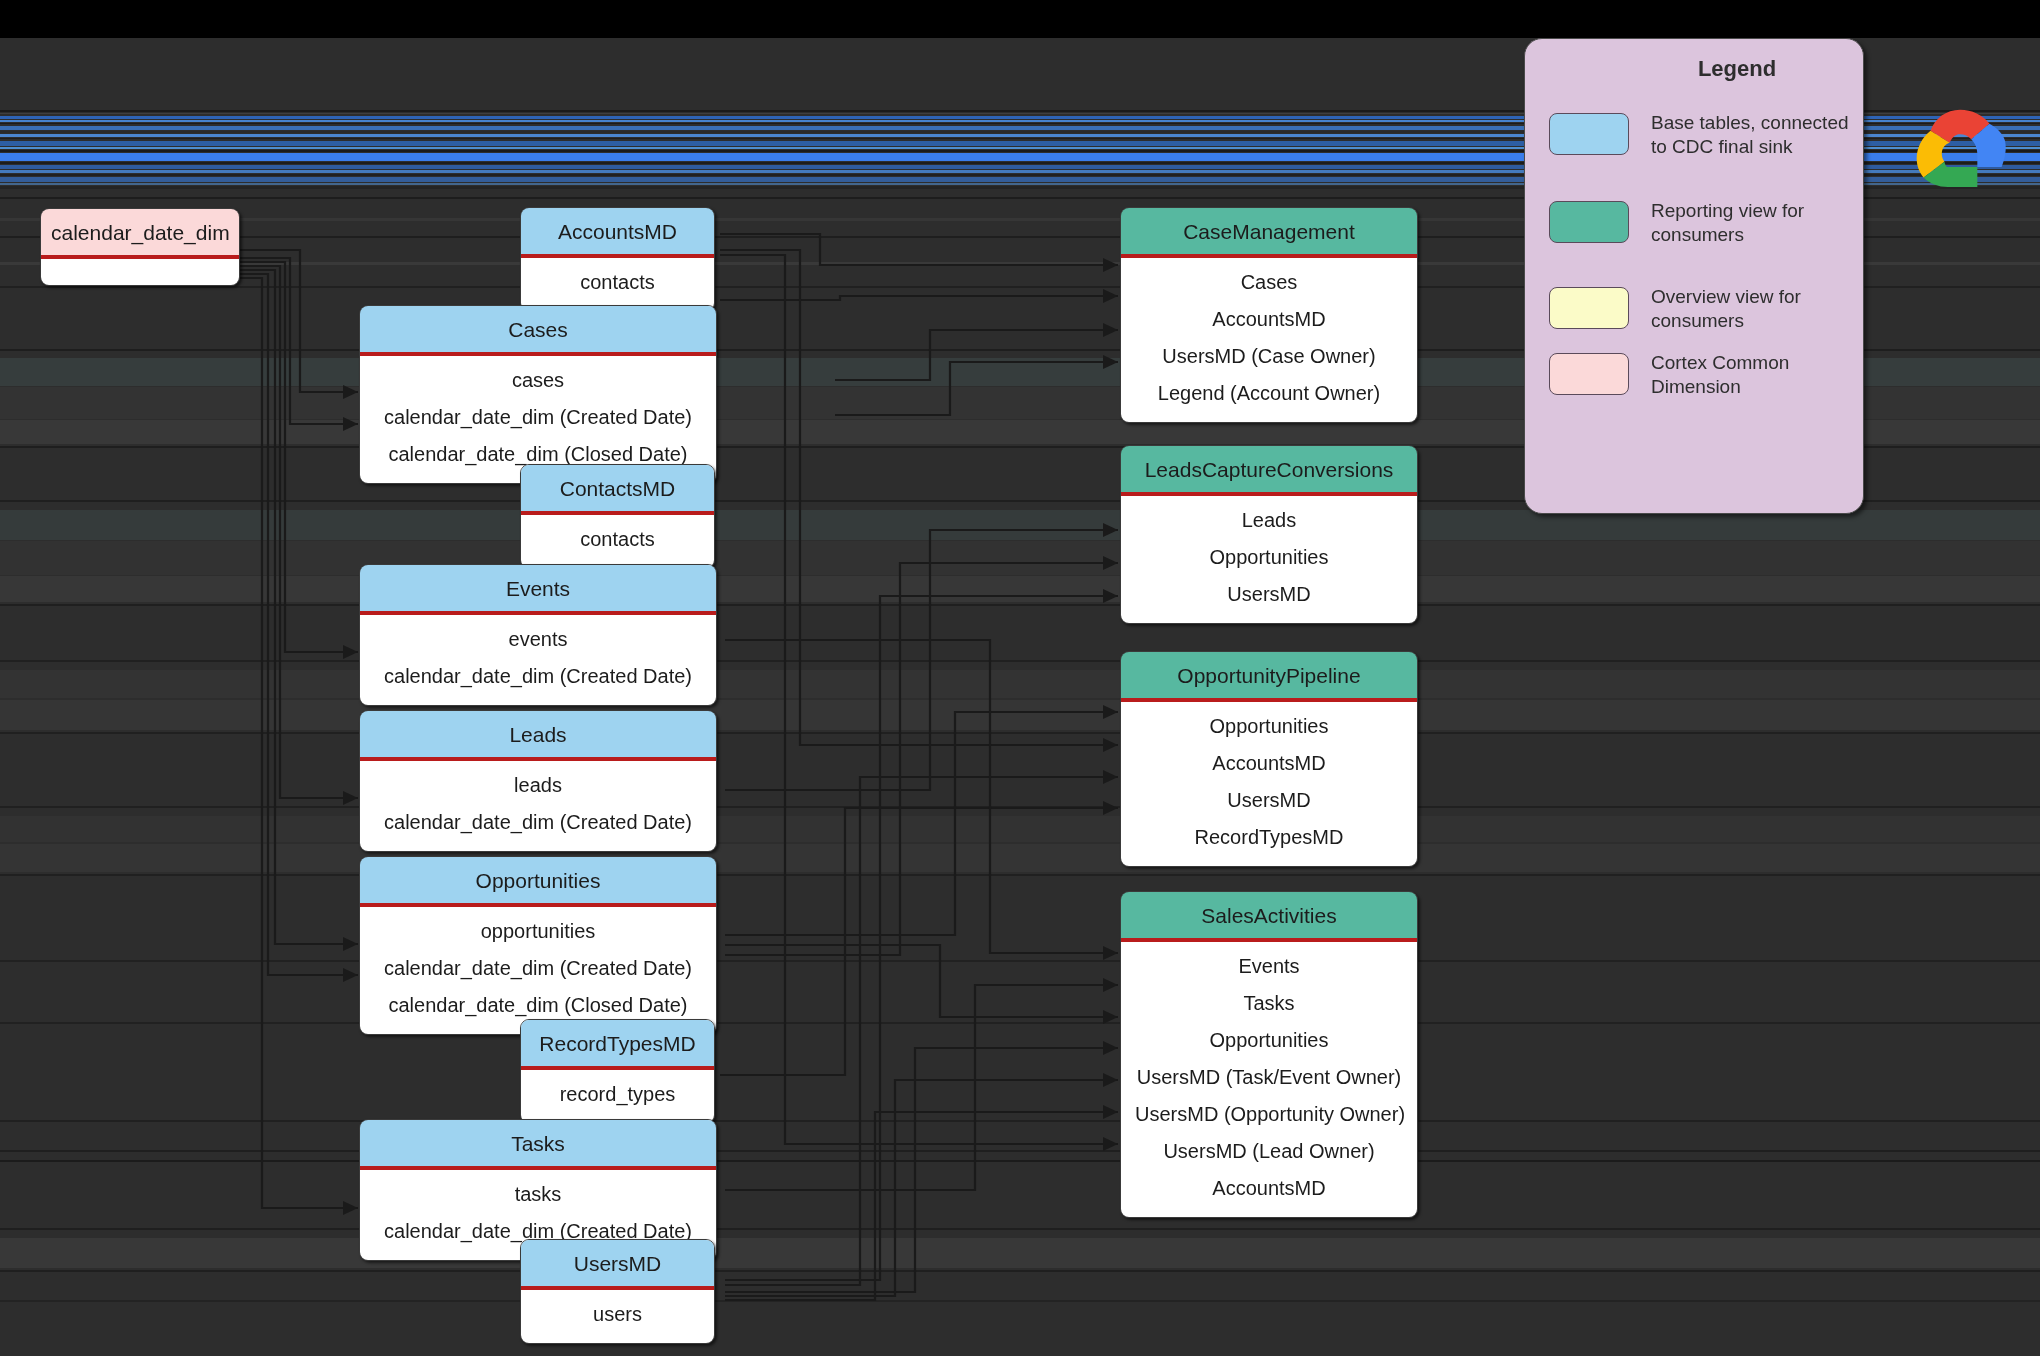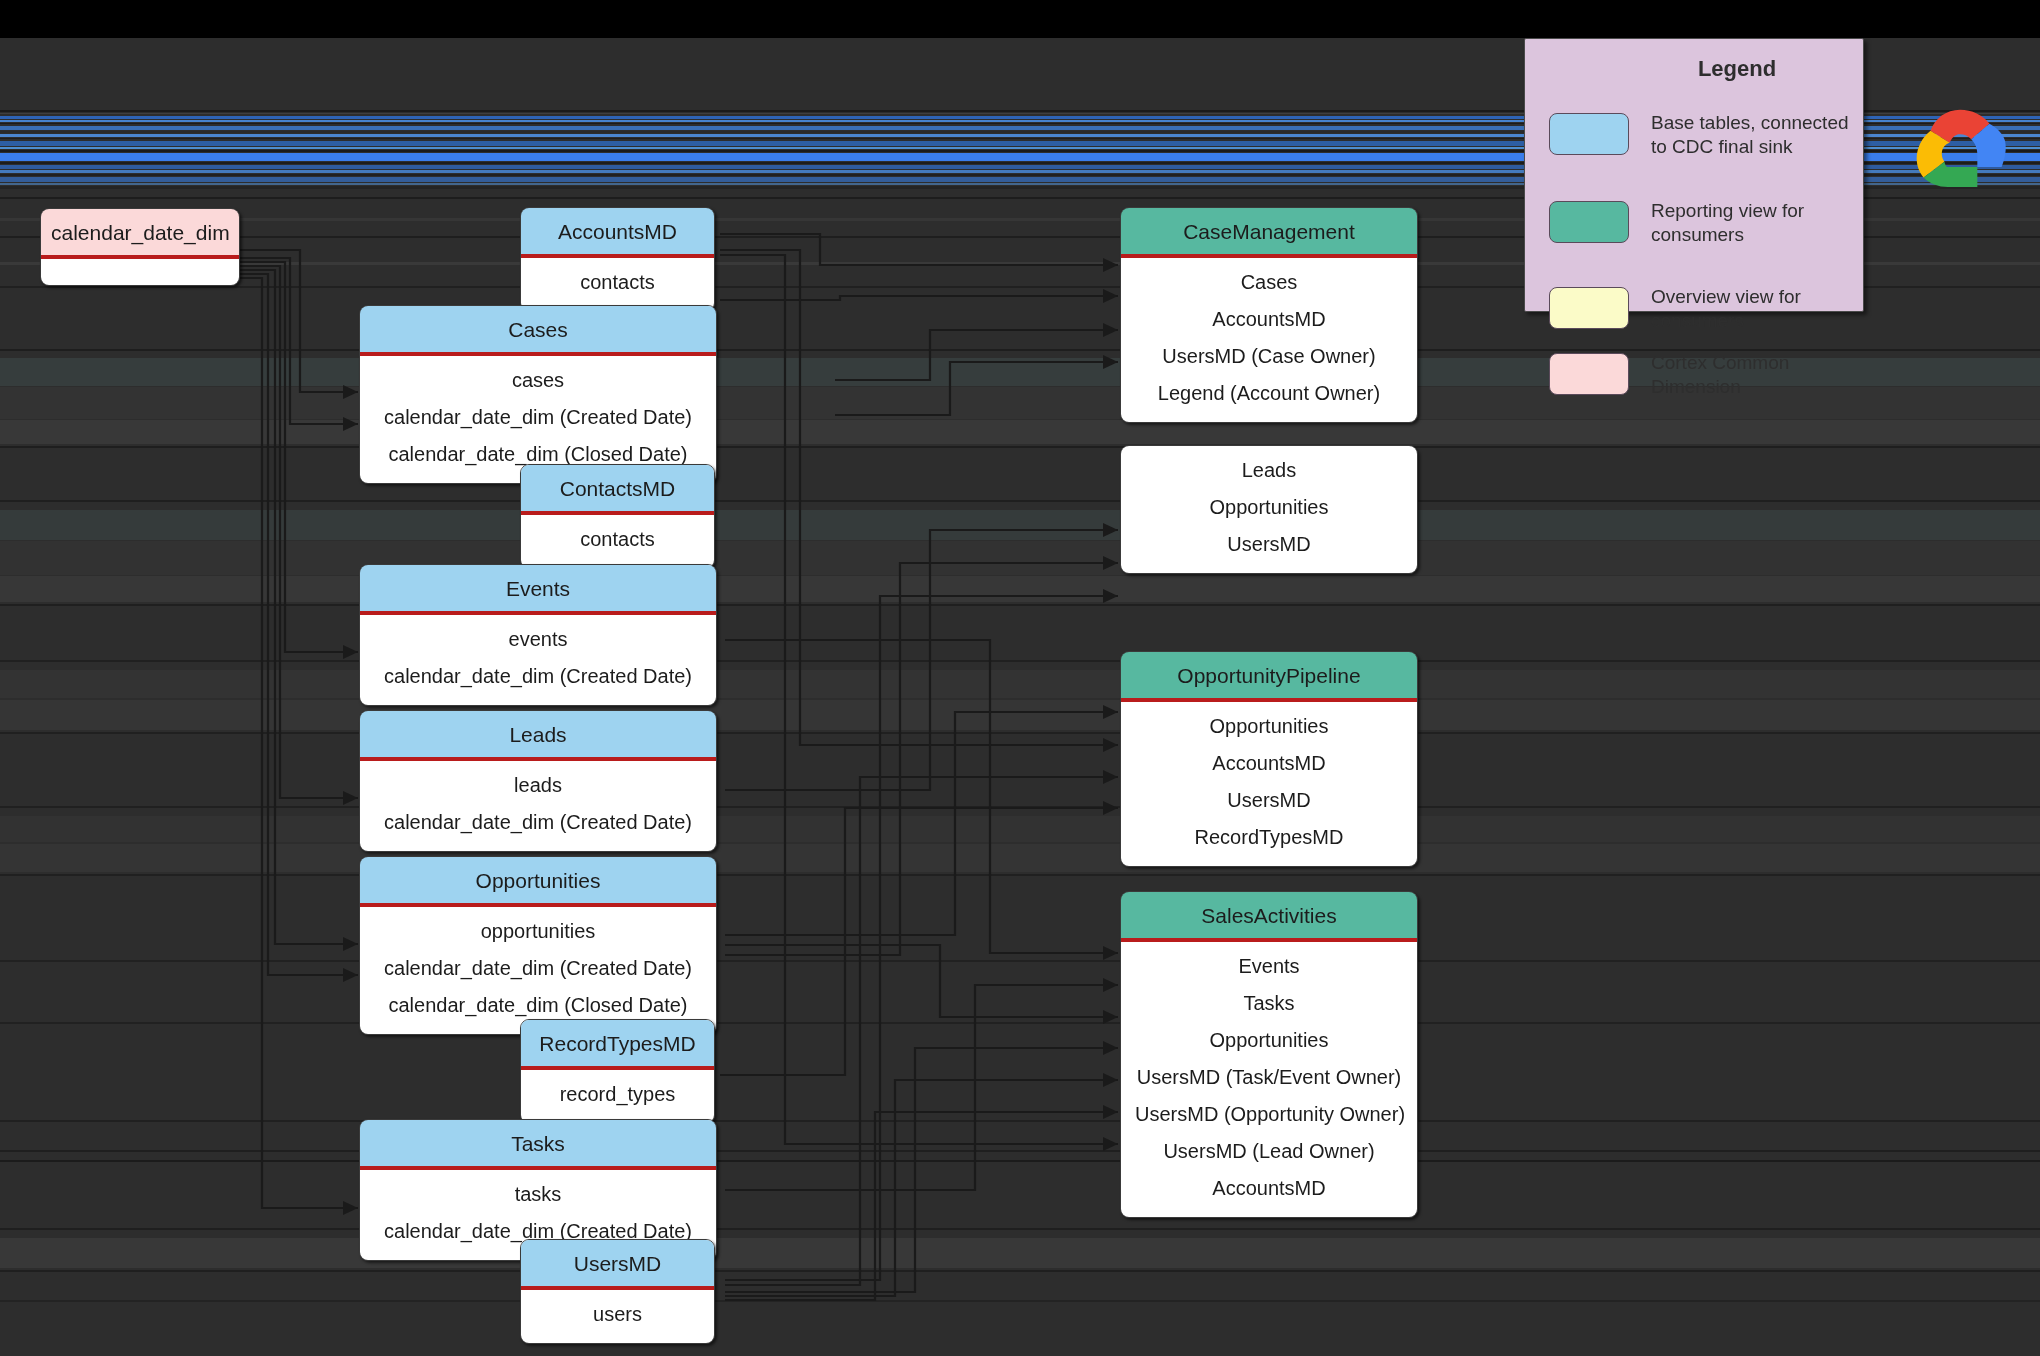--- a/index.html
+++ b/index.html
@@ -80,24 +80,24 @@
   .hdr.base      { background: #9ed3f0; }
   .hdr.reporting { background: #57b8a0; }
   .hdr.dim       { background: #fbd9d9; }
 
   
   #legend {
     position: absolute;
     left: 1524px;
     top: 38px;
     width: 340px;
-    height: 274px;
+    height: 476px;
     background: #dcc5dd;
     border: 1px solid #4a4a4a;
-    border-radius: 2px;
+    border-radius: 18px;
     box-shadow: 3px 3px 4px rgba(0,0,0,0.5);
     box-sizing: border-box;
     padding-left: 44px;
   }
   #legend .legend-title {
     text-align: center;
     font-size: 22px;
     font-weight: bold;
     color: #2e2e2e;
     margin-top: 17px;
@@ -317,20 +317,21 @@
     <div class="hdr reporting">CaseManagement</div>
     <div class="body">
         <div class="row">Cases</div>
         <div class="row">AccountsMD</div>
         <div class="row">UsersMD (Case Owner)</div>
         <div class="row">Legend (Account Owner)</div>
       </div>
   </div>
 
   <div class="node" id="n-leads_capture_conversions" style="left:1120px; top:445px; width:298px;">
+    <div class="hdr reporting">LeadsCaptureConversions</div>
     <div class="body">
         <div class="row">Leads</div>
         <div class="row">Opportunities</div>
         <div class="row">UsersMD</div>
       </div>
   </div>
 
   <div class="node" id="n-opportunity_pipeline" style="left:1120px; top:651px; width:298px;">
     <div class="hdr reporting">OpportunityPipeline</div>
     <div class="body">

